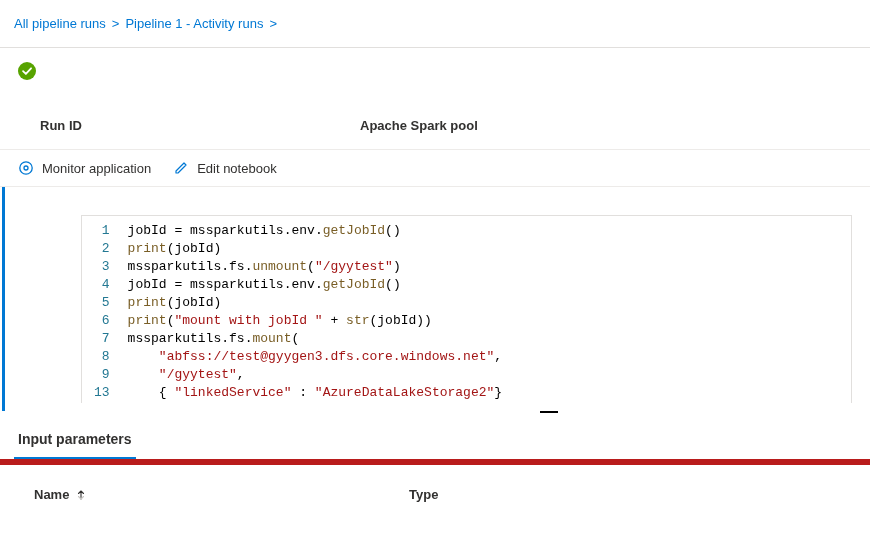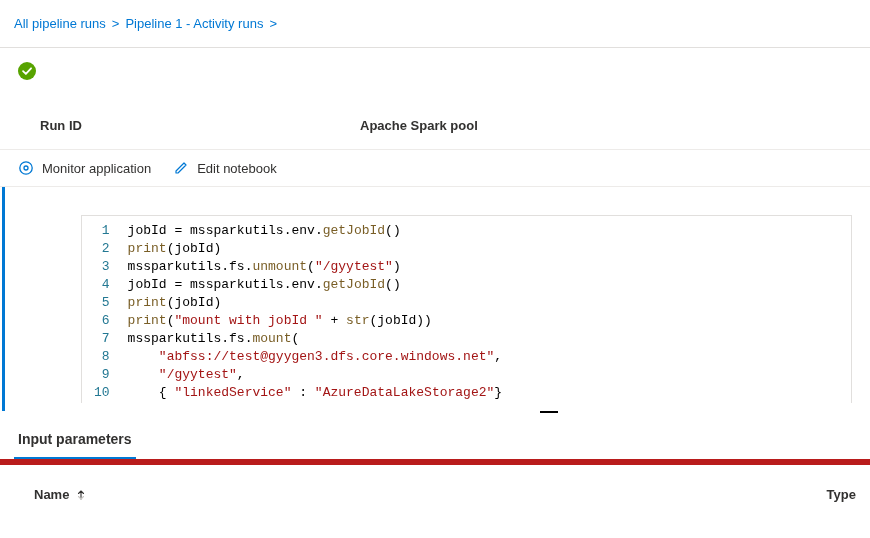--- a/index.html
+++ b/index.html
@@ -31,21 +31,21 @@
     .tok-op    { color: #000; }
     .tok-dot   { color: #000; }
     .code-line { display: block; }
     
     .drag-handle { height: 2px; background: #000; width: 18px; margin: 0 auto 0 540px; }
     
     .tabs-row { border-bottom: 6px solid #b91c1c; padding: 0 14px; margin-top: 8px; display: flex; }
     .tab { padding: 10px 4px; font-size: 14px; color: #605e5c; border-bottom: 2px solid transparent; cursor: pointer; }
     .tab.active { color: #323130; border-bottom-color: #0078d4; font-weight: 600; }
     
-    .params-header { display: flex; padding: 22px 14px 10px 14px; font-weight: 600; font-size: 13px; text-align: right; }
+    .params-header { display: flex; padding: 22px 14px 10px 14px; font-weight: 600; font-size: 13px; }
     .col-name  { flex: 0 0 395px; display: flex; align-items: center; gap: 6px; padding-left: 20px;}
     .col-type  { flex: 0 0 360px; }
     .col-value { flex: 1; }
     .sort-icon { width: 12px; height: 12px; }
   </style>
 </head>
 <body>
 
 <div class="breadcrumb">
   <a href="#">All pipeline runs</a>
@@ -93,21 +93,21 @@
     <div class="gutter" id="gutter">
         <div>1</div>
         <div>2</div>
         <div>3</div>
         <div>4</div>
         <div>5</div>
         <div>6</div>
         <div>7</div>
         <div>8</div>
         <div>9</div>
-        <div>10</div>
+        <div>13</div>
       </div>
     <div class="code-lines" id="code-lines"><span class="code-line"><span class="tok-ident">jobId </span><span class="tok-op">= </span><span class="tok-ident">mssparkutils</span><span class="tok-dot">.</span><span class="tok-ident">env</span><span class="tok-dot">.</span><span class="tok-call">getJobId</span><span class="tok-op">()</span></span><span class="code-line"><span class="tok-call">print</span><span class="tok-op">(</span><span class="tok-ident">jobId</span><span class="tok-op">)</span></span><span class="code-line"><span class="tok-ident">mssparkutils</span><span class="tok-dot">.</span><span class="tok-ident">fs</span><span class="tok-dot">.</span><span class="tok-call">unmount</span><span class="tok-op">(</span><span class="tok-str">"/gyytest"</span><span class="tok-op">)</span></span><span class="code-line"><span class="tok-ident">jobId </span><span class="tok-op">= </span><span class="tok-ident">mssparkutils</span><span class="tok-dot">.</span><span class="tok-ident">env</span><span class="tok-dot">.</span><span class="tok-call">getJobId</span><span class="tok-op">()</span></span><span class="code-line"><span class="tok-call">print</span><span class="tok-op">(</span><span class="tok-ident">jobId</span><span class="tok-op">)</span></span><span class="code-line"><span class="tok-call">print</span><span class="tok-op">(</span><span class="tok-str">"mount with jobId "</span><span class="tok-op"> + </span><span class="tok-call">str</span><span class="tok-op">(</span><span class="tok-ident">jobId</span><span class="tok-op">))</span></span><span class="code-line"><span class="tok-ident">mssparkutils</span><span class="tok-dot">.</span><span class="tok-ident">fs</span><span class="tok-dot">.</span><span class="tok-call">mount</span><span class="tok-op">(</span></span><span class="code-line"><span class="tok-op">    </span><span class="tok-str">"abfss://test@gyygen3.dfs.core.windows.net"</span><span class="tok-op">,</span></span><span class="code-line"><span class="tok-op">    </span><span class="tok-str">"/gyytest"</span><span class="tok-op">,</span></span><span class="code-line"><span class="tok-op">    { </span><span class="tok-str">"linkedService"</span><span class="tok-op"> : </span><span class="tok-str">"AzureDataLakeStorage2"</span><span class="tok-op">}</span></span></div>
   </div>
 </div>
 <div class="drag-handle"></div>
 
 <div class="tabs-row">
   <div class="tab active">Input parameters</div>
 </div>
 

